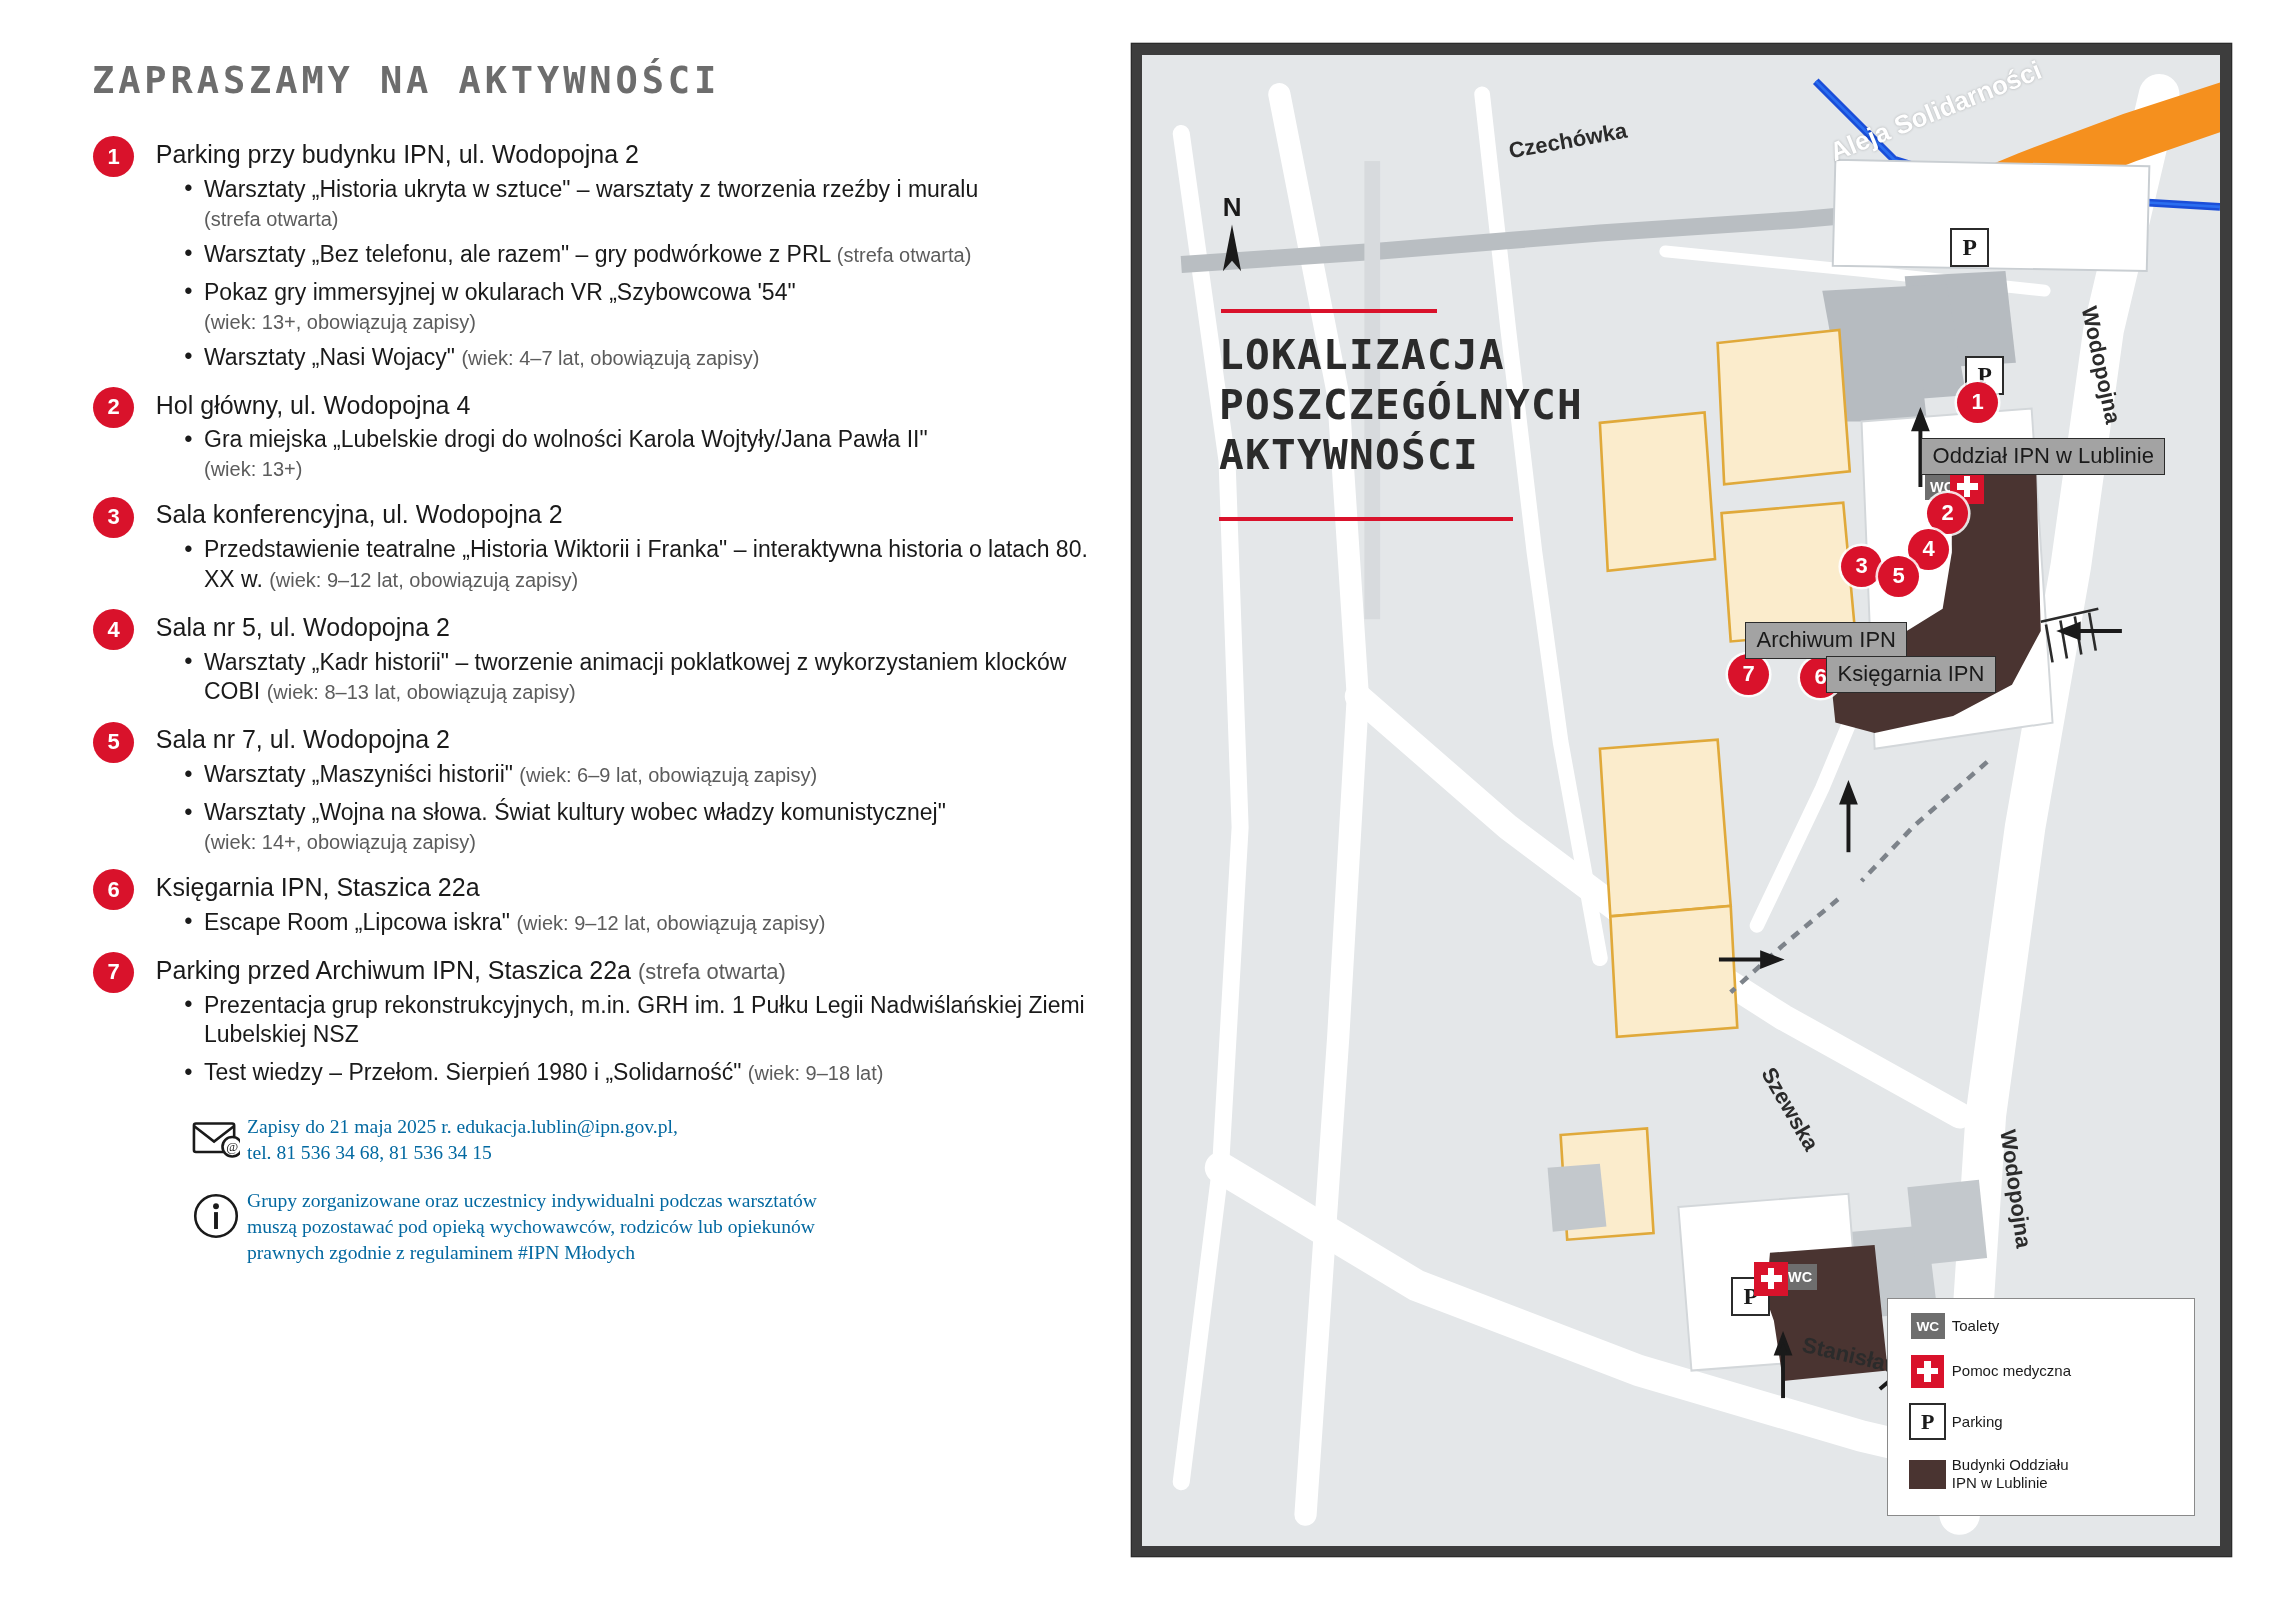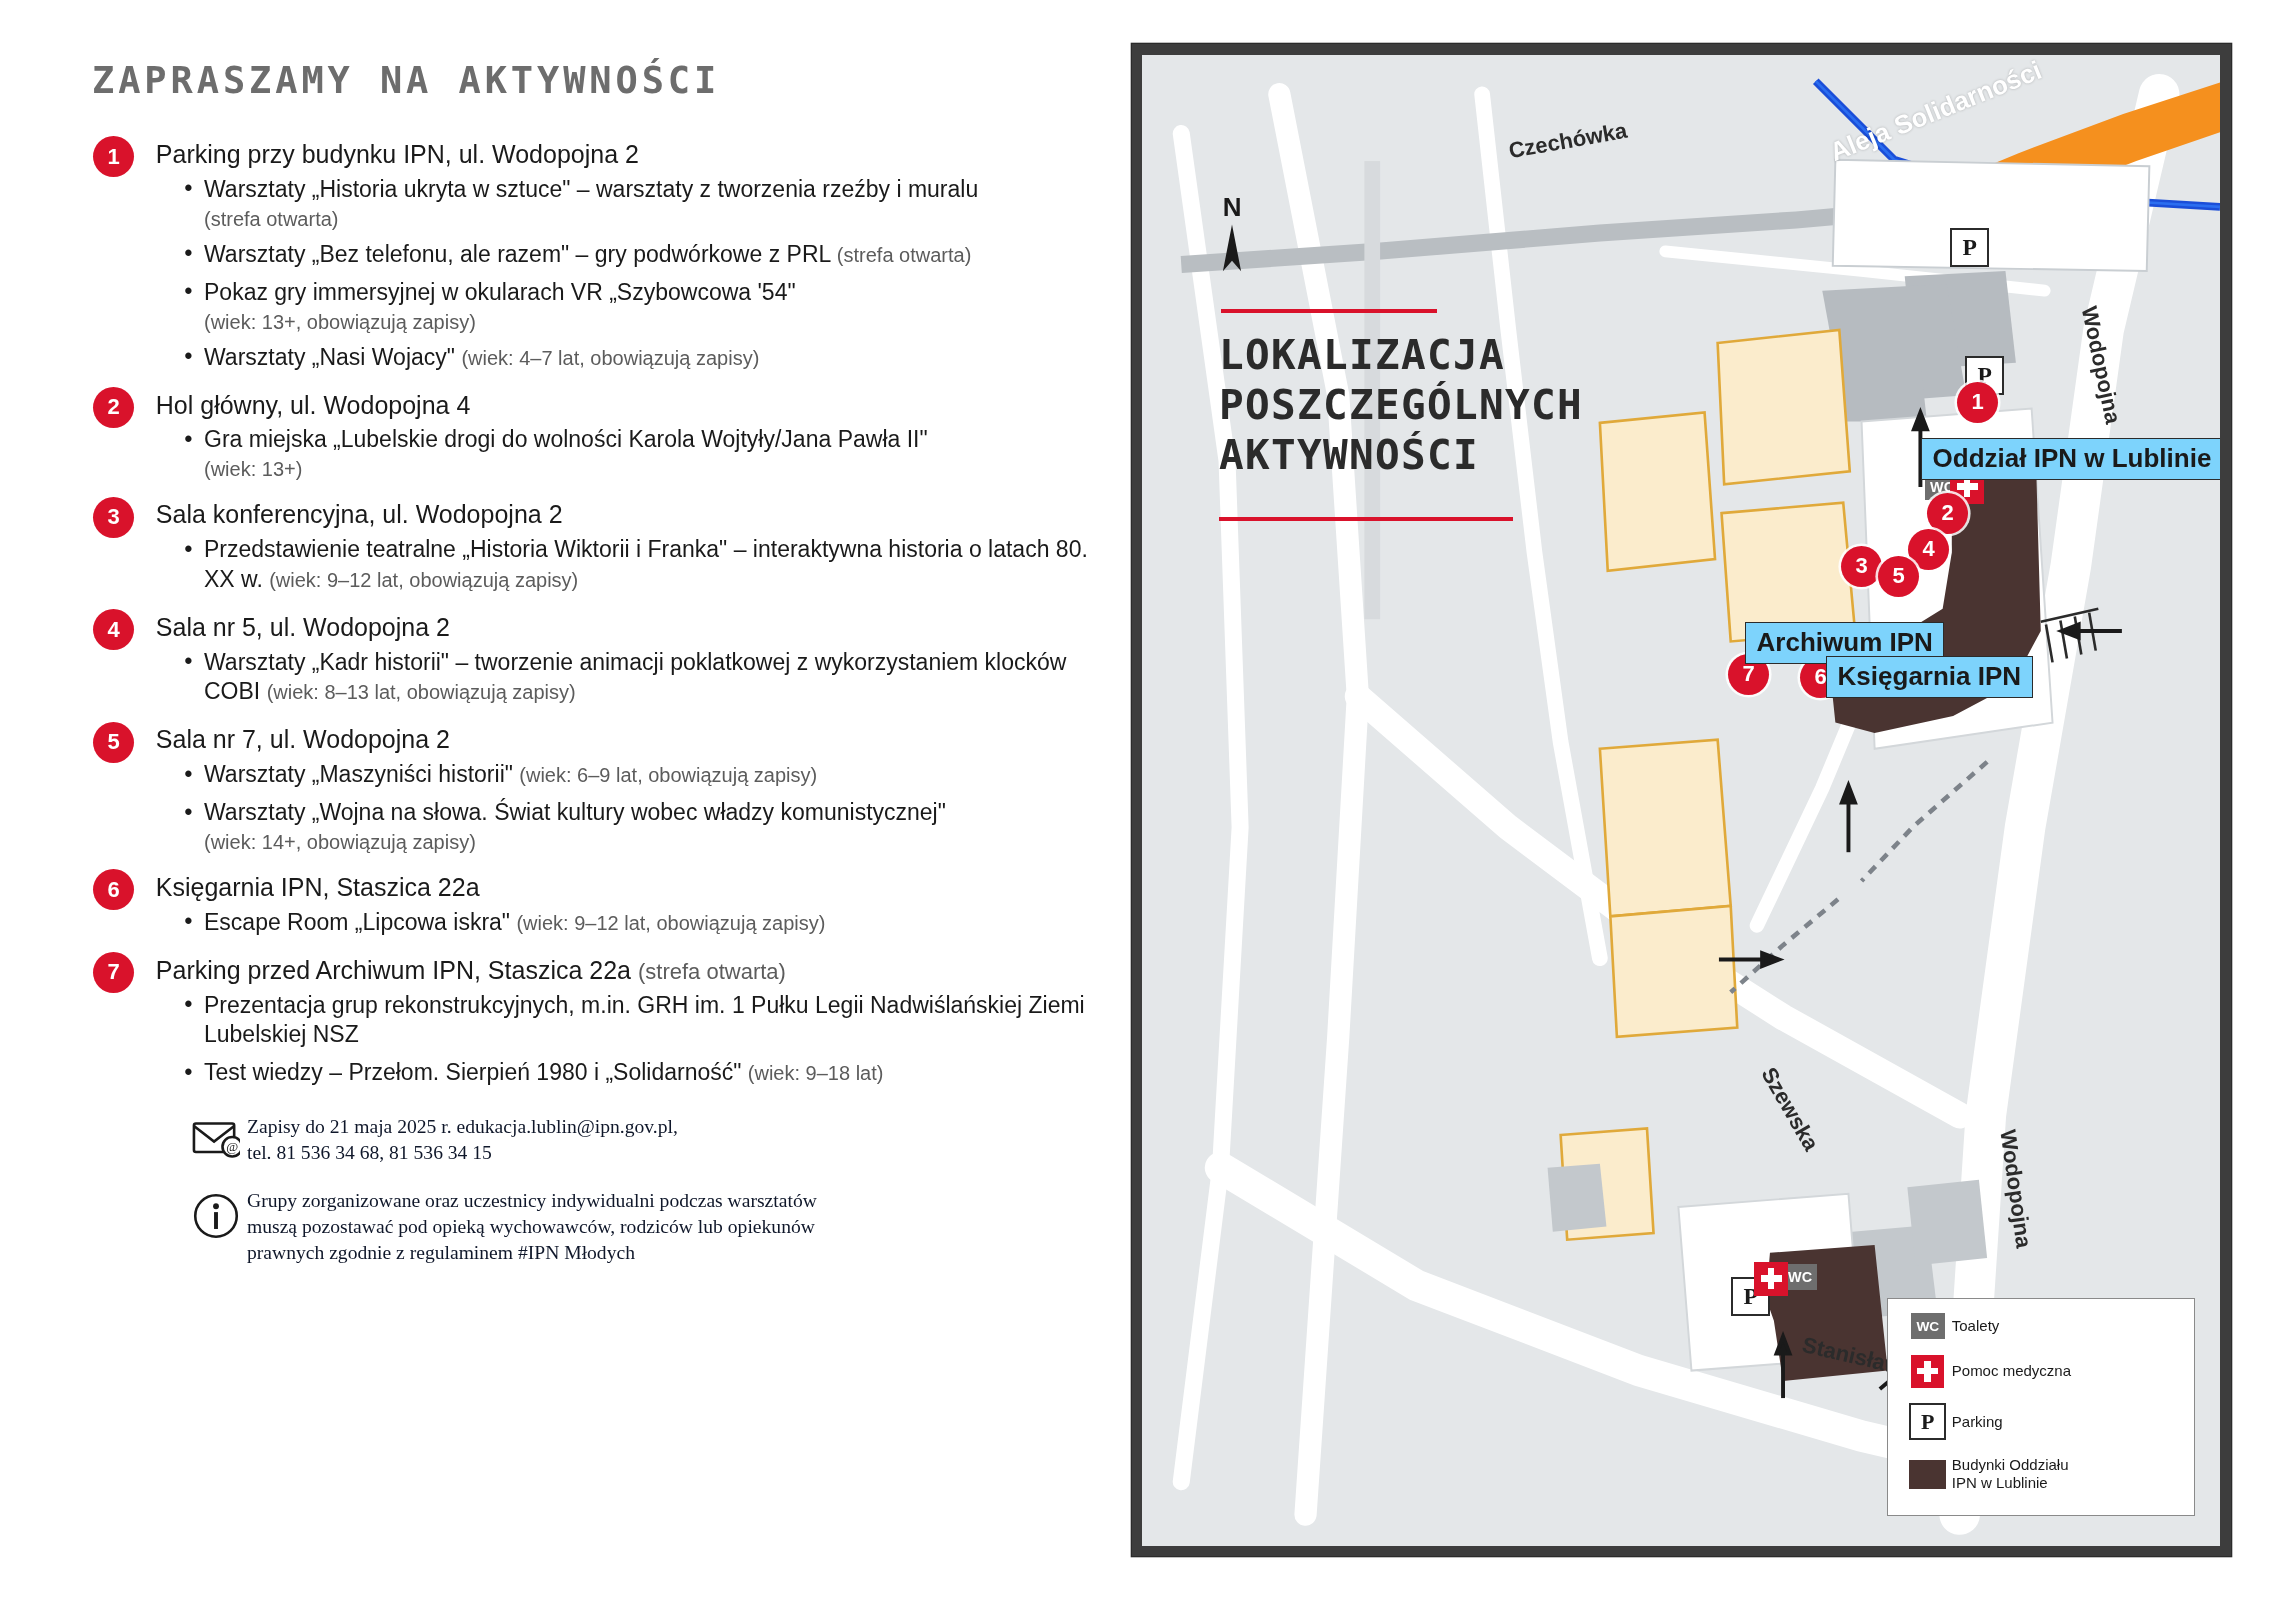--- a/index.html
+++ b/index.html
@@ -60,21 +60,21 @@
   ul.acts li .meta-block{display:block;color:#5c5c5c;font-size:20px;margin-top:1.3px;}
 
   .entries{margin-left:65px;}
 
   
   .notes{margin:26px 0 0 105px;}
   .note{display:flex;align-items:flex-start;margin-bottom:22px;}
   .note .ico{width:63px;flex:0 0 63px;display:flex;justify-content:center;padding-top:3.9px;}
   .note .txt{
     font-family:"Liberation Serif", serif;
-    font-size:19.6px;line-height:1.32;color:#0f172a;
+    font-size:19.6px;line-height:1.32;color:#0369a1;
   }
 
   
   .right{flex:1;position:relative;}
   .map-frame{
     position:absolute;left:19.6px;top:44px;width:1099px;height:1512px;
     background:#3d3d3d;
     padding:10.5px;
     box-sizing:border-box;
     box-shadow:0 0 0 1.3px #2b2b2b;
@@ -100,23 +100,23 @@
   .rule-bot{position:absolute;left:77px;top:462px;width:294px;height:4.6px;background:#d9122b;}
 
   .mapbadge{
     position:absolute;width:41px;height:41px;border-radius:50%;
     background:#d9122b;color:#fff;font-size:22px;font-weight:bold;
     display:flex;align-items:center;justify-content:center;
     box-shadow:0 0 0 2.6px rgba(255,255,255,.85);
   }
   .mlabel{
     position:absolute;
-    background:#7dd3fc;
+    background:#a3a3a3;
     border:1.3px solid #2b2b2b;
-    font-size:26px;font-weight:bold;
+    font-size:22px;font-weight:normal;
     padding:4.6px 10.5px;
     white-space:nowrap;
   }
   .pmark{
     position:absolute;width:35px;height:35px;
     background:#fff;border:2px solid #2b2b2b;
     display:flex;align-items:center;justify-content:center;
     font-size:23.6px;font-weight:bold;font-family:"Liberation Serif",serif;
   }
   .wcmark{

